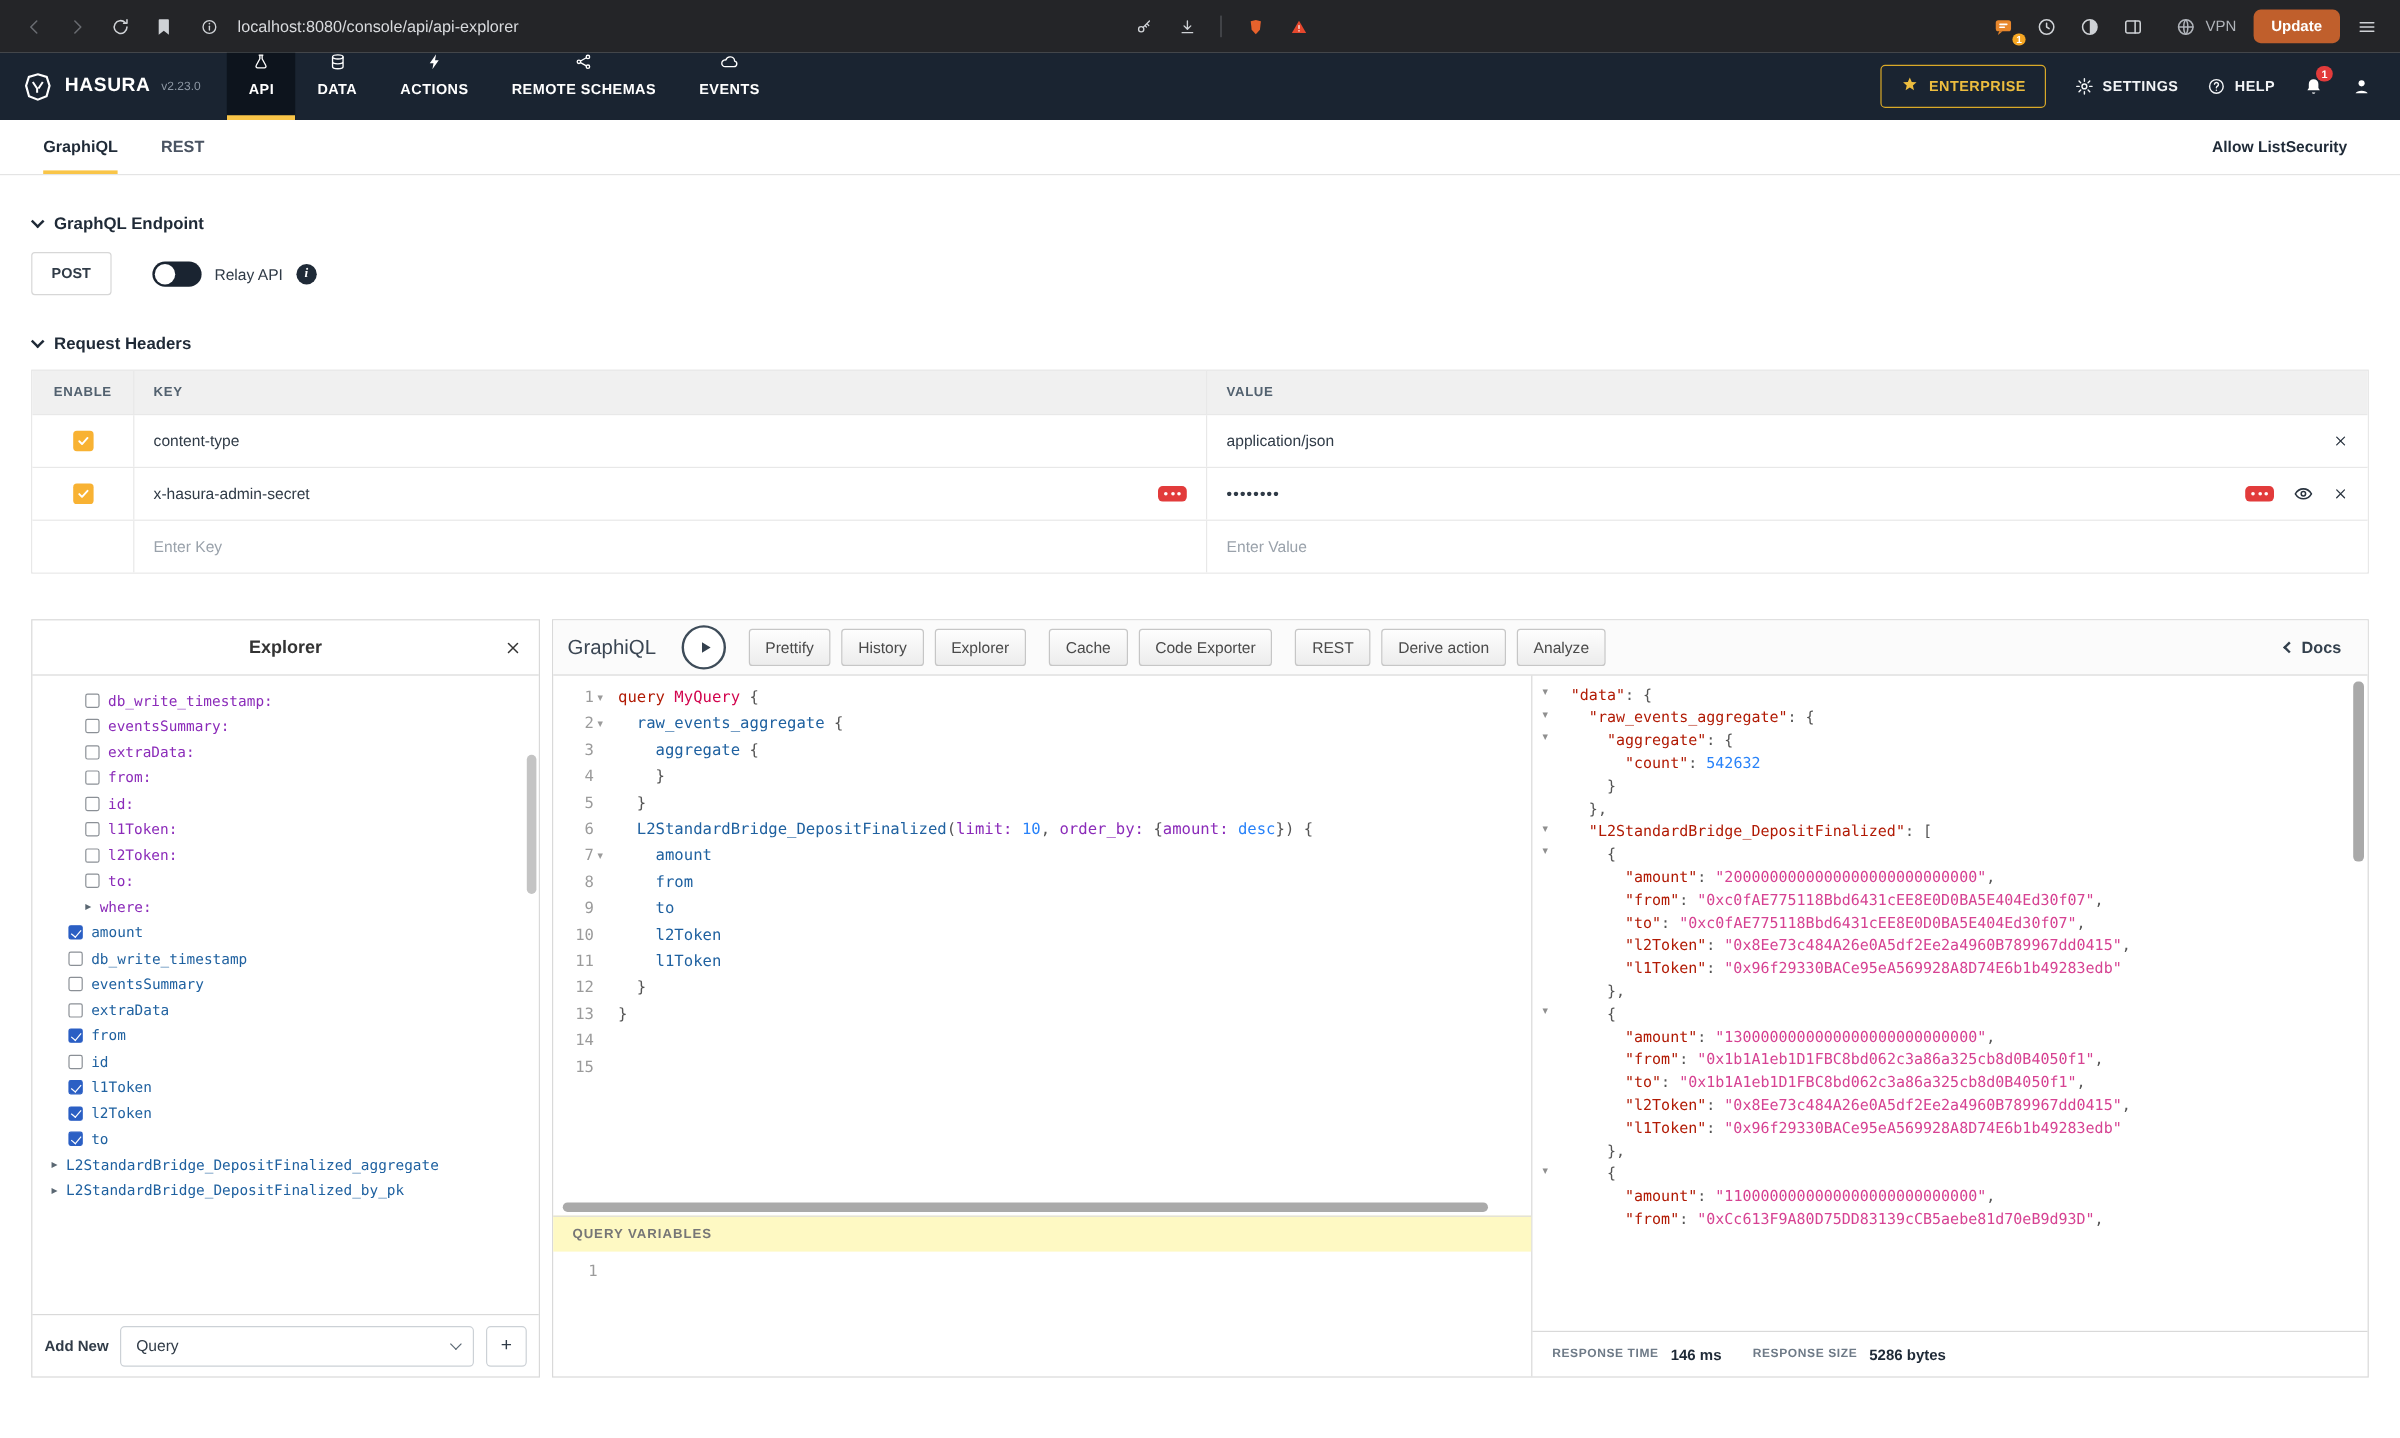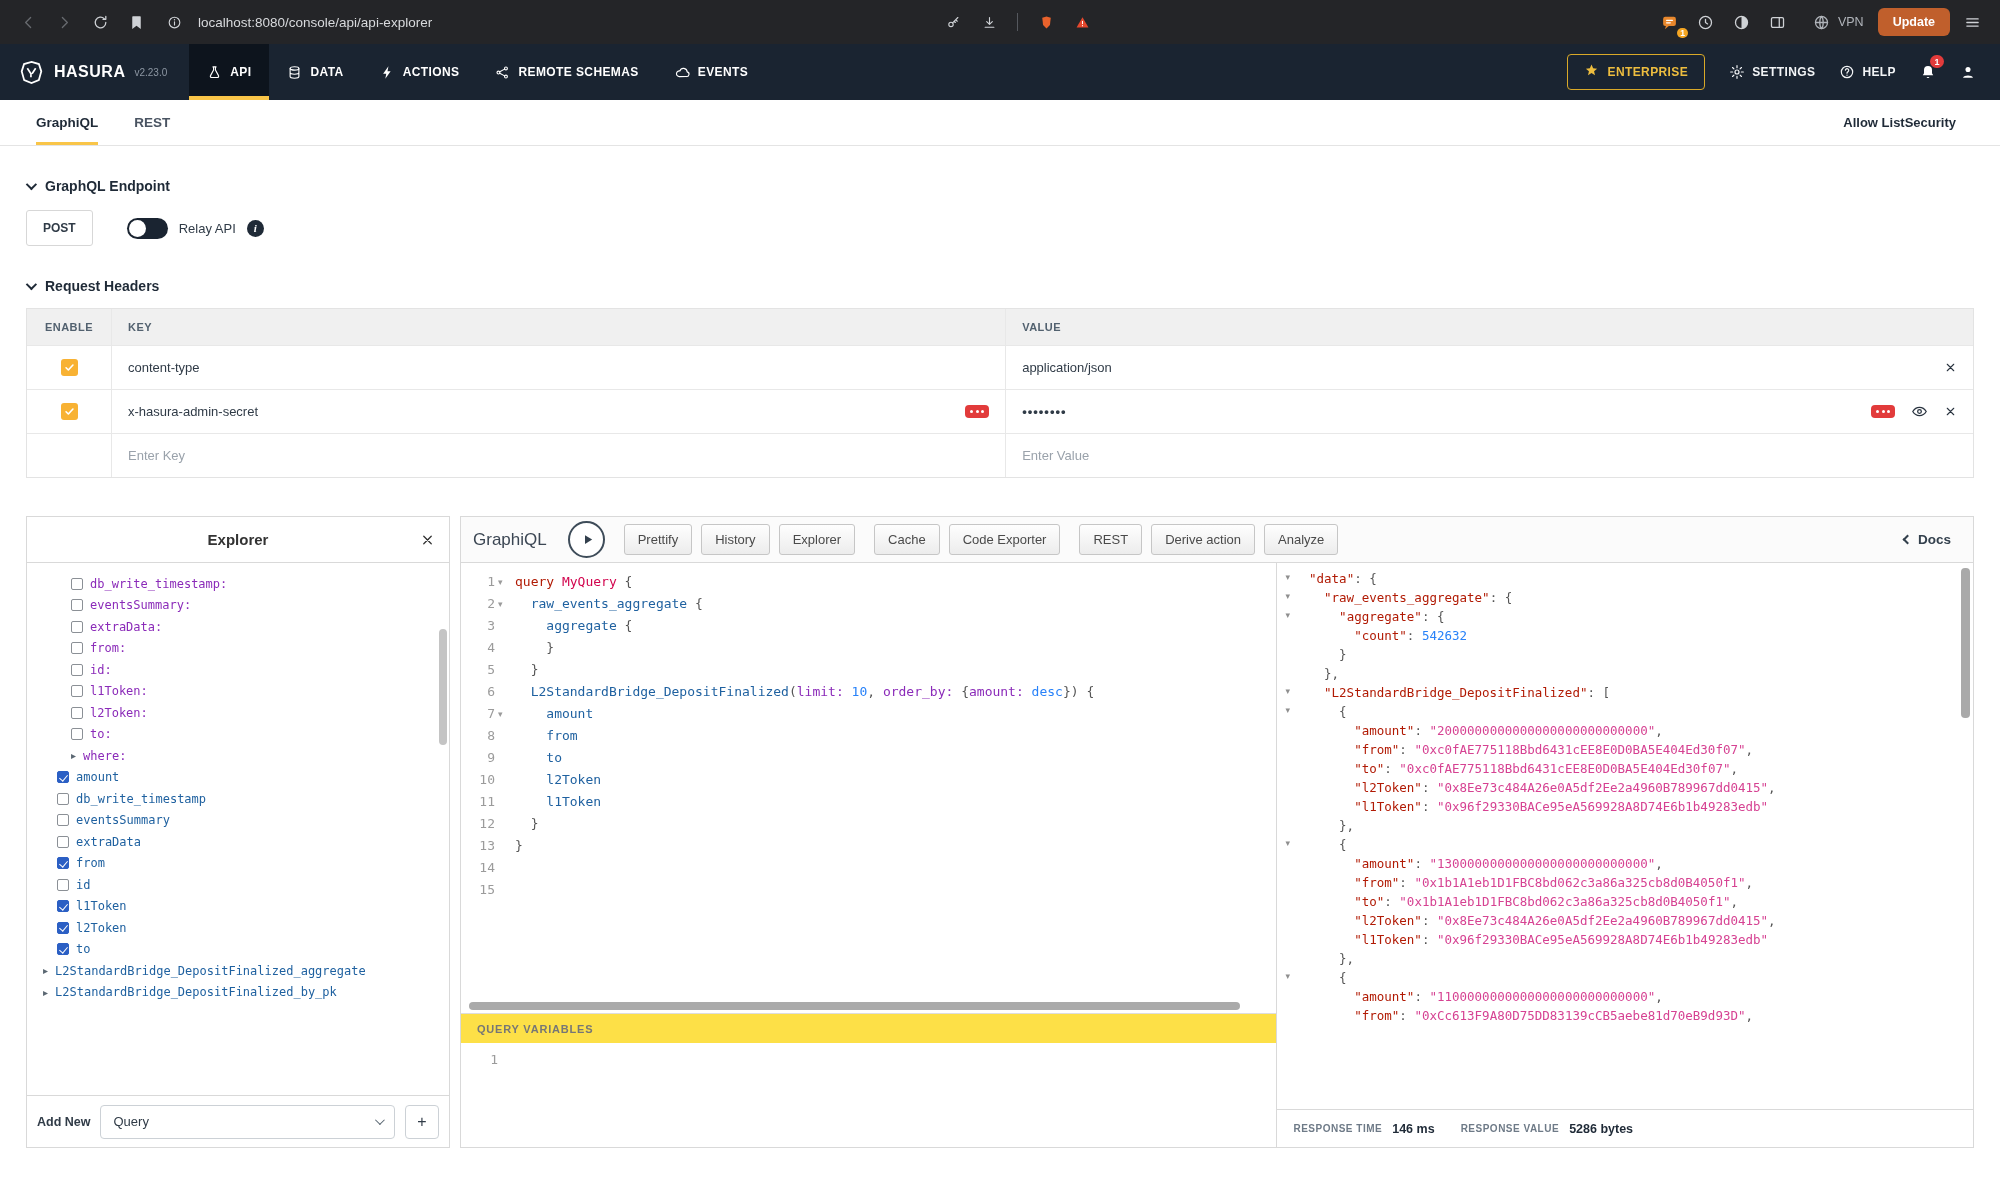--- a/index.html
+++ b/index.html
@@ -25,21 +25,21 @@
   .update-btn{background:#c05f2c;color:#fff;border:none;font-size:12.5px;font-weight:bold;padding:7px 15px;border-radius:6px;font-family:inherit;}
   .menu-btn{margin-left:6px;}
 
   
   .hasura{height:56px;background:#1a2431;display:flex;align-items:stretch;color:#fff;flex:0 0 auto;}
   .brand{display:flex;align-items:center;gap:9px;padding:0 22px 0 18px;}
   .logo svg{width:27px;height:27px;display:block;}
   .brand-name{font-size:16px;font-weight:bold;letter-spacing:.5px;}
   .brand-ver{font-size:10px;color:#8d97a3;}
   .nav-items{display:flex;align-items:stretch;}
-  .nav-item{display:flex;align-items:center;gap:8px;padding:0 18px;font-size:12px;font-weight:bold;letter-spacing:.4px;cursor:pointer;}
+  .nav-item{display:flex;align-items:center;gap:8px;padding:0 18px;font-size:12px;font-weight:bold;letter-spacing:.4px;cursor:pointer;flex-direction:column;}
   .nav-item.active{background:#0d141d;box-shadow:inset 0 -4px 0 #f9c548;}
   .nav-ic{display:flex;}
   .nav-ic svg{width:15px;height:15px;}
   .hasura-right{margin-left:auto;display:flex;align-items:center;gap:24px;padding-right:24px;}
   .enterprise{display:flex;align-items:center;gap:8px;border:1px solid #d9a928;color:#edbd3f;padding:8px 16px;border-radius:4px;font-size:12px;font-weight:bold;letter-spacing:.4px;}
   .star-ic svg{width:15px;height:15px;}
   .nav-util{display:flex;align-items:center;gap:7px;font-size:12px;font-weight:bold;letter-spacing:.4px;color:#f2f4f6;}
   .util-icon{display:flex;}
   .util-icon svg{width:16px;height:16px;}
   .bell-wrap{position:relative;display:flex;}
@@ -127,21 +127,21 @@
   .gl{display:flex;justify-content:flex-end;align-items:center;gap:3px;height:22px;padding-right:3px;}
   .gl .num{min-width:18px;text-align:right;}
   .fold{font-size:9px;color:#9b9b9b;width:10px;font-family:"DejaVu Sans",sans-serif;}
   .q-code{flex:1;padding-left:4px;overflow:hidden;color:#444;}
   .cline{height:22px;white-space:pre;}
   .seg-kw{color:#B11A04;} .seg-def{color:#D2054E;} .seg-f{color:#1F61A0;}
   .seg-a{color:#8B2BB9;} .seg-n{color:#2882F9;} .seg-e{color:#2882F9;} .seg-p{color:#555;}
   .seg-k{color:#B11A04;} .seg-s{color:#D64292;}
   .hscroll{height:10px;margin:0 6px 2px 6px;position:relative;flex:0 0 auto;}
   .hscroll .thumb{position:absolute;left:2px;top:1px;height:8px;width:96%;background:#aaa;border-radius:4px;}
-  .qv-head{height:30px;background:#fde047;border-top:1px solid #ddd;display:flex;align-items:center;padding:0 16px;font-size:11px;font-weight:bold;letter-spacing:.8px;color:#767676;flex:0 0 auto;}
+  .qv-head{height:30px;background:#fef9c3;border-top:1px solid #ddd;display:flex;align-items:center;padding:0 16px;font-size:11px;font-weight:bold;letter-spacing:.8px;color:#767676;flex:0 0 auto;}
   .qv-body{height:104px;display:flex;font-family:"DejaVu Sans Mono","DejaVu Sans",monospace;font-size:13px;line-height:22px;padding-top:6px;flex:0 0 auto;}
   .qv-gutter{width:50px;color:#9b9b9b;text-align:right;padding-right:13px;}
   .r-col{flex:1;display:flex;flex-direction:column;min-width:0;}
   .r-lines{flex:1;overflow:hidden;position:relative;padding-top:8px;font-family:"DejaVu Sans Mono","DejaVu Sans",monospace;font-size:12.5px;color:#555;}
   .r-line{height:19px;white-space:pre;position:relative;padding-left:24px;}
   .r-fold{position:absolute;left:8px;top:1px;font-size:9px;color:#8f8f8f;font-family:"DejaVu Sans",sans-serif;}
   .r-scroll{position:absolute;right:3px;top:5px;width:9px;height:150px;background:#a9a9a9;border-radius:4px;}
   .r-foot{height:38px;border-top:1px solid #d9d9d9;display:flex;align-items:center;padding:0 16px;flex:0 0 auto;}
   .r-lab{font-size:10px;font-weight:bold;color:#6e7a87;letter-spacing:.5px;margin-right:10px;}
   .r-val{font-size:12.5px;font-weight:bold;color:#1f2a37;margin-right:26px;}
@@ -727,21 +727,21 @@
                 <div class="r-line"><span class="seg-p">       </span><span class="seg-k">"l2Token"</span><span class="seg-p">: </span><span class="seg-s">"0x8Ee73c484A26e0A5df2Ee2a4960B789967dd0415"</span><span class="seg-p">,</span></div>
                 <div class="r-line"><span class="seg-p">       </span><span class="seg-k">"l1Token"</span><span class="seg-p">: </span><span class="seg-s">"0x96f29330BACe95eA569928A8D74E6b1b49283edb"</span></div>
                 <div class="r-line"><span class="seg-p">     },</span></div>
                 <div class="r-line"><span class="r-fold">▾</span><span class="seg-p">     {</span></div>
                 <div class="r-line"><span class="seg-p">       </span><span class="seg-k">"amount"</span><span class="seg-p">: </span><span class="seg-s">"1100000000000000000000000000"</span><span class="seg-p">,</span></div>
                 <div class="r-line"><span class="seg-p">       </span><span class="seg-k">"from"</span><span class="seg-p">: </span><span class="seg-s">"0xCc613F9A80D75DD83139cCB5aebe81d70eB9d93D"</span><span class="seg-p">,</span></div>
               </div>
             <div class="r-foot">
               <span class="r-lab">RESPONSE TIME</span>
               <span class="r-val">146 ms</span>
-              <span class="r-lab">RESPONSE VALUE</span>
+              <span class="r-lab">RESPONSE SIZE</span>
               <span class="r-val">5286 bytes</span>
             </div>
           </div>
         </div>
       </div>
 
     </div>
   </div>
 </div>
 

